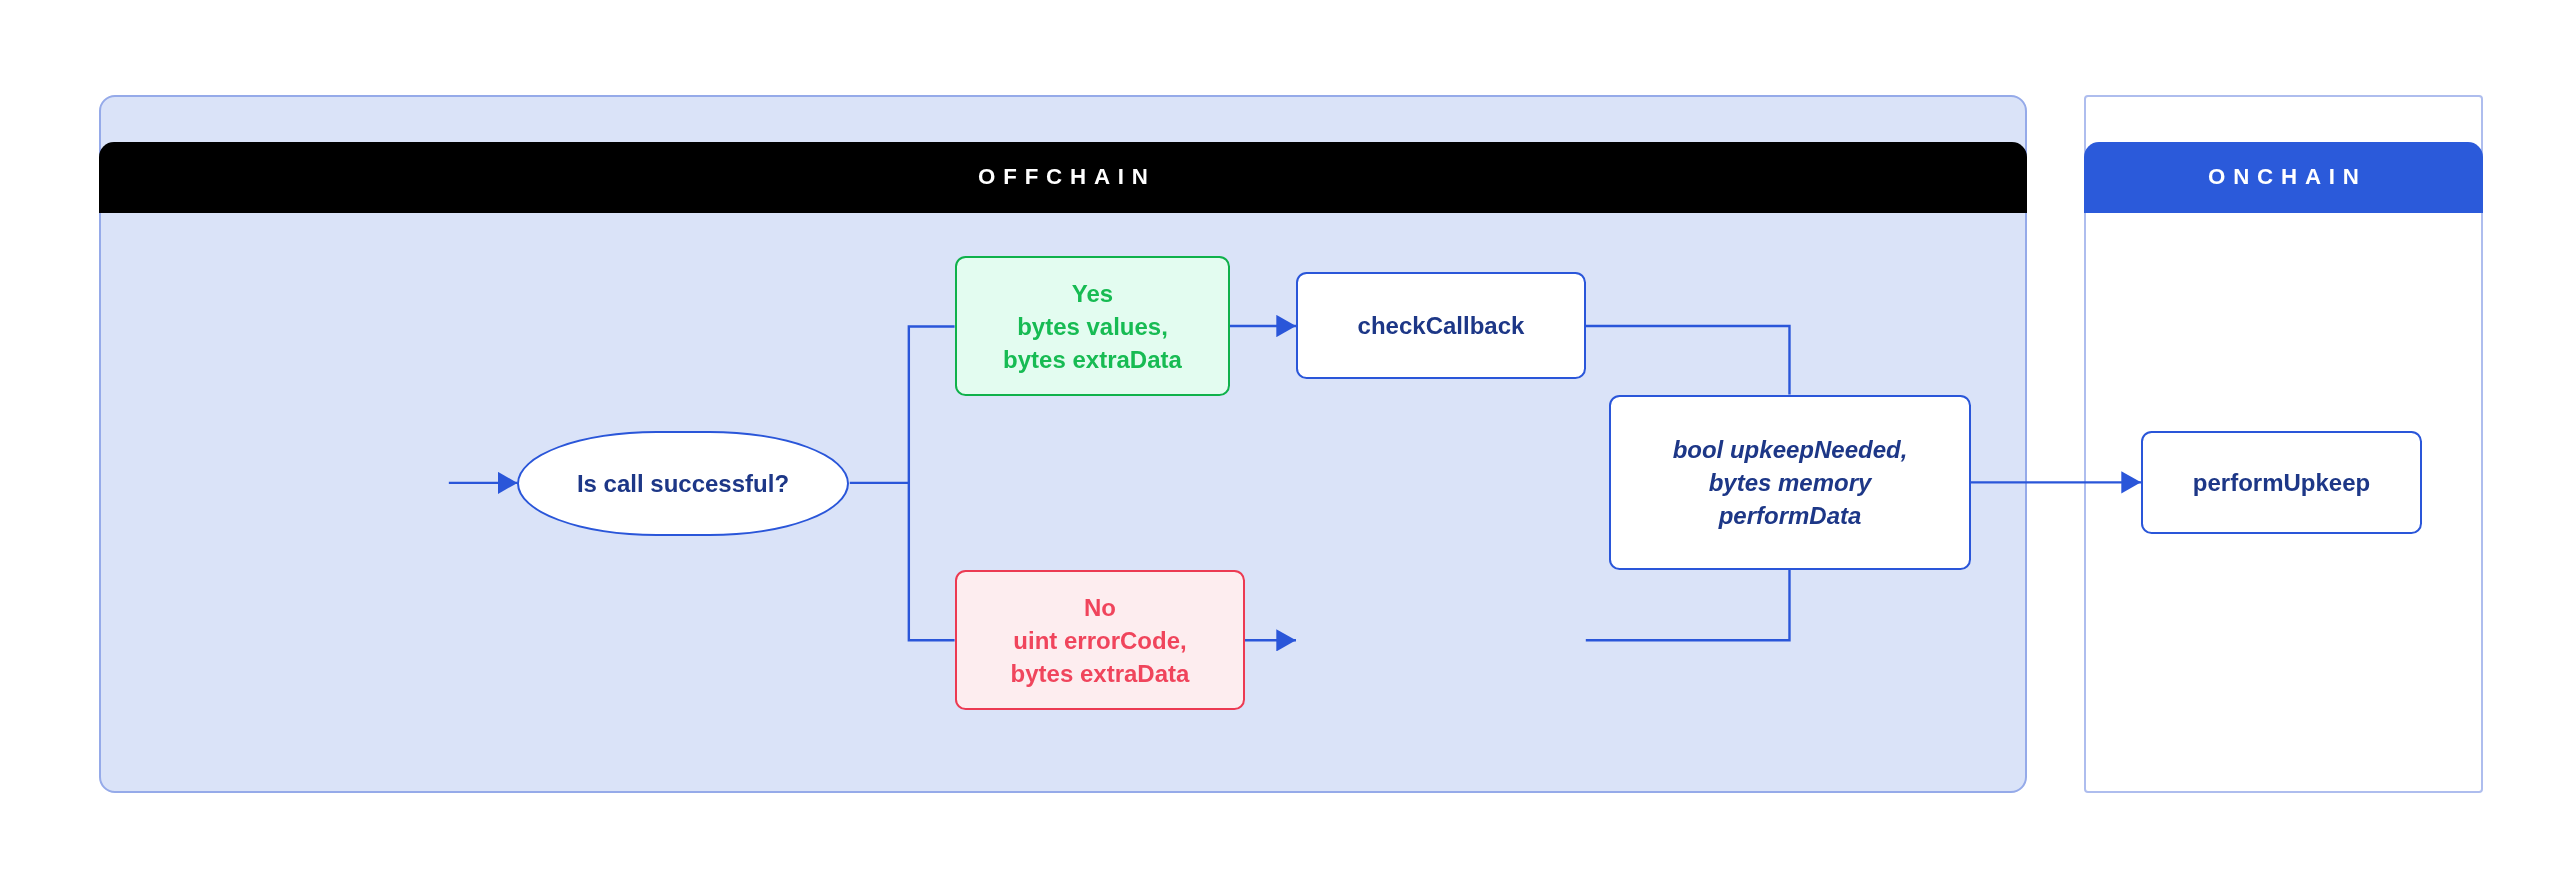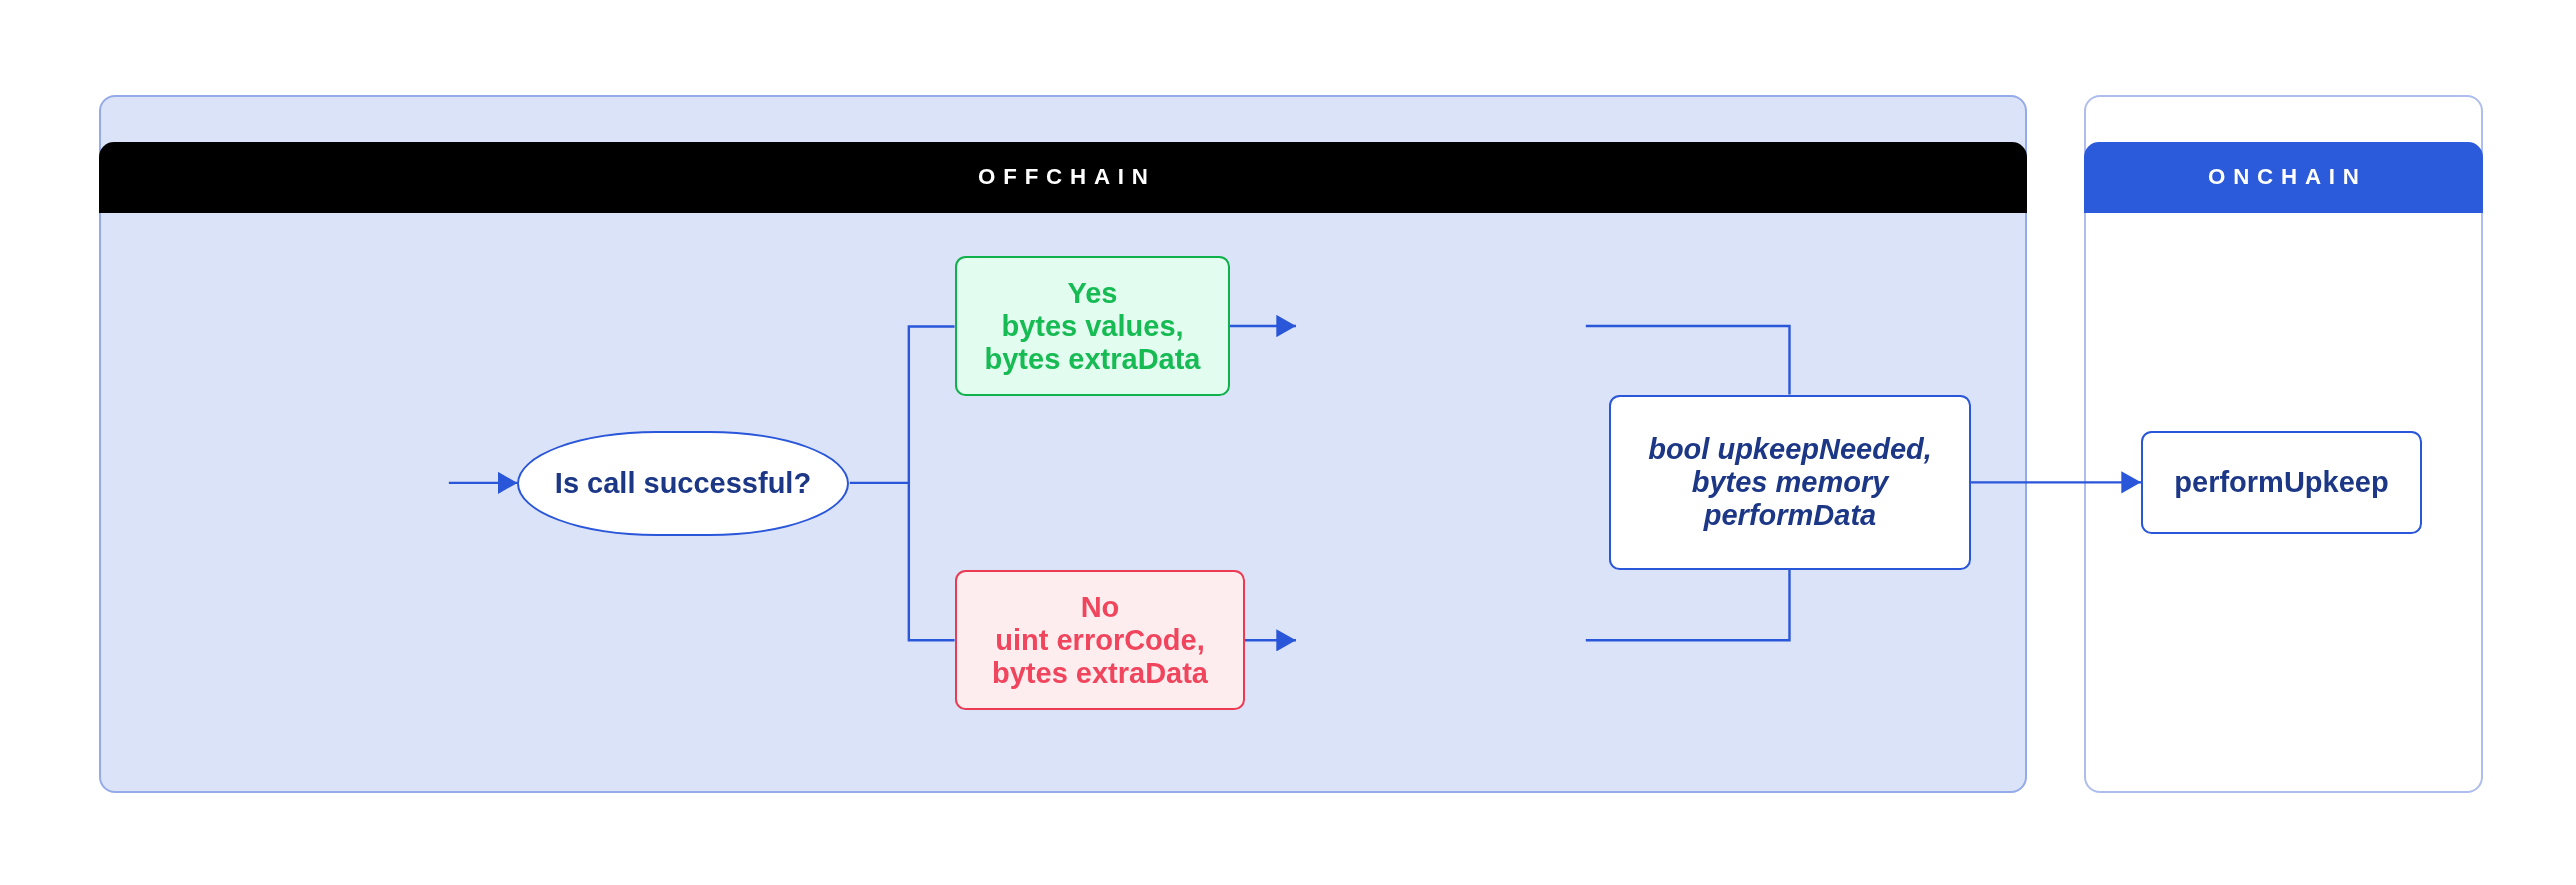--- a/index.html
+++ b/index.html
@@ -15,21 +15,21 @@
   .offchain {
     left: 99px; top: 95px; width: 1928px; height: 698px;
     background: var(--offchain-bg, #dae3f8);
     border: 2.1px solid var(--offchain-border, #95aae9);
     border-radius: 16px;
   }
   .onchain {
     left: 2084px; top: 95px; width: 399px; height: 698px;
     background: var(--onchain-bg, #ffffff);
     border: 2.1px solid var(--onchain-border, #aebdee);
-    border-radius: 16px;
+    border-radius: 4px;
     padding-left: 30px;
   }
   .zone-header {
     position: absolute; left: -2.1px; right: -2.1px; top: -2.1px; height: 71px;
     border-radius: 15px 15px 0 0;
     display: flex; align-items: center; justify-content: center;
     color: var(--header-text, #ffffff);
     font-size: 22.3px; font-weight: 600;
     letter-spacing: 0.35em; text-indent: 0.35em; margin-top: 47px;
   }
@@ -40,21 +40,21 @@
   .conn { stroke: var(--connector, #2a56d9); stroke-width: 4.5; fill: none; }
   .arrowhead { fill: var(--connector, #2a56d9); }
 
   .node {
     position: absolute; box-sizing: border-box; z-index: 2;
     display: flex; flex-direction: column; align-items: center; justify-content: center;
     background: var(--node-bg, #ffffff);
     border: 2.7px solid var(--node-border, #2a56d9);
     border-radius: 10.6px;
     color: var(--node-text, #1d3787);
-    font-size: 29px; font-weight: 700; line-height: 33px;
+    font-size: 24px; font-weight: 700; line-height: 33px;
     text-align: center;
   }
   .node-revert        { left: 158px;  top: 431px;  width: 291px; height: 105px; }
   .node-oval          { left: 517px;  top: 431px;  width: 332px; height: 105px; border-radius: 42% / 50%; }
   .node-yes           { left: 955px; top: 256px;  width: 275px; height: 140px;
                         background: var(--yes-bg, #e3fcf0); border-color: var(--yes-border, #0fb14b);
                         color: var(--yes-text, #17bb53); }
   .node-check-callback{ left: 1296px; top: 272px;  width: 290px; height: 107px; }
   .node-no            { left: 955px; top: 570px; width: 290px; height: 140px;
                         background: var(--no-bg, #fdedef); border-color: var(--no-border, #ec3a52);
@@ -101,20 +101,23 @@
   <div class="node node-oval">
     <div class="line">Is call successful?</div>
   </div>
 
   <div class="node node-yes">
     <div class="line">Yes</div>
     <div class="line">bytes values,</div>
     <div class="line">bytes extraData</div>
   </div>
 
+  <div class="node node-check-callback">
+    <div class="line">checkCallback</div>
+  </div>
 
   <div class="node node-no">
     <div class="line">No</div>
     <div class="line">uint errorCode,</div>
     <div class="line">bytes extraData</div>
   </div>
 
 
   <div class="node node-upkeep">
     <div class="line">bool upkeepNeeded,</div>

